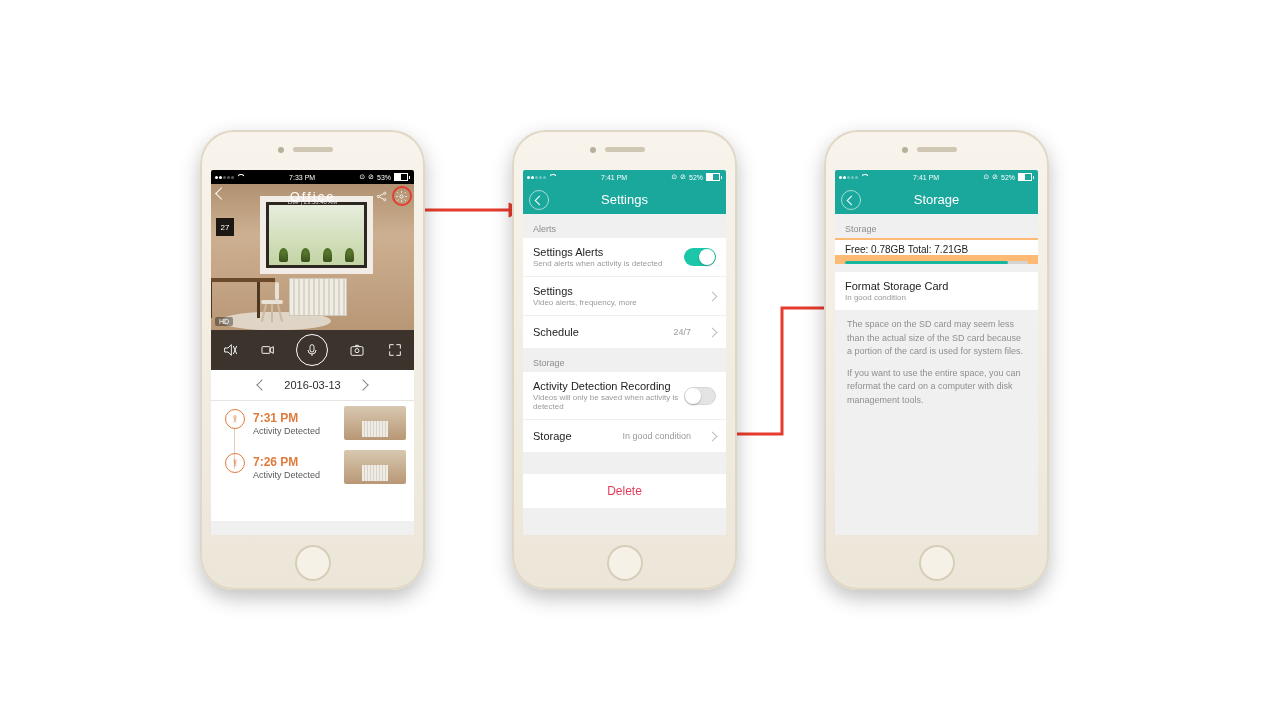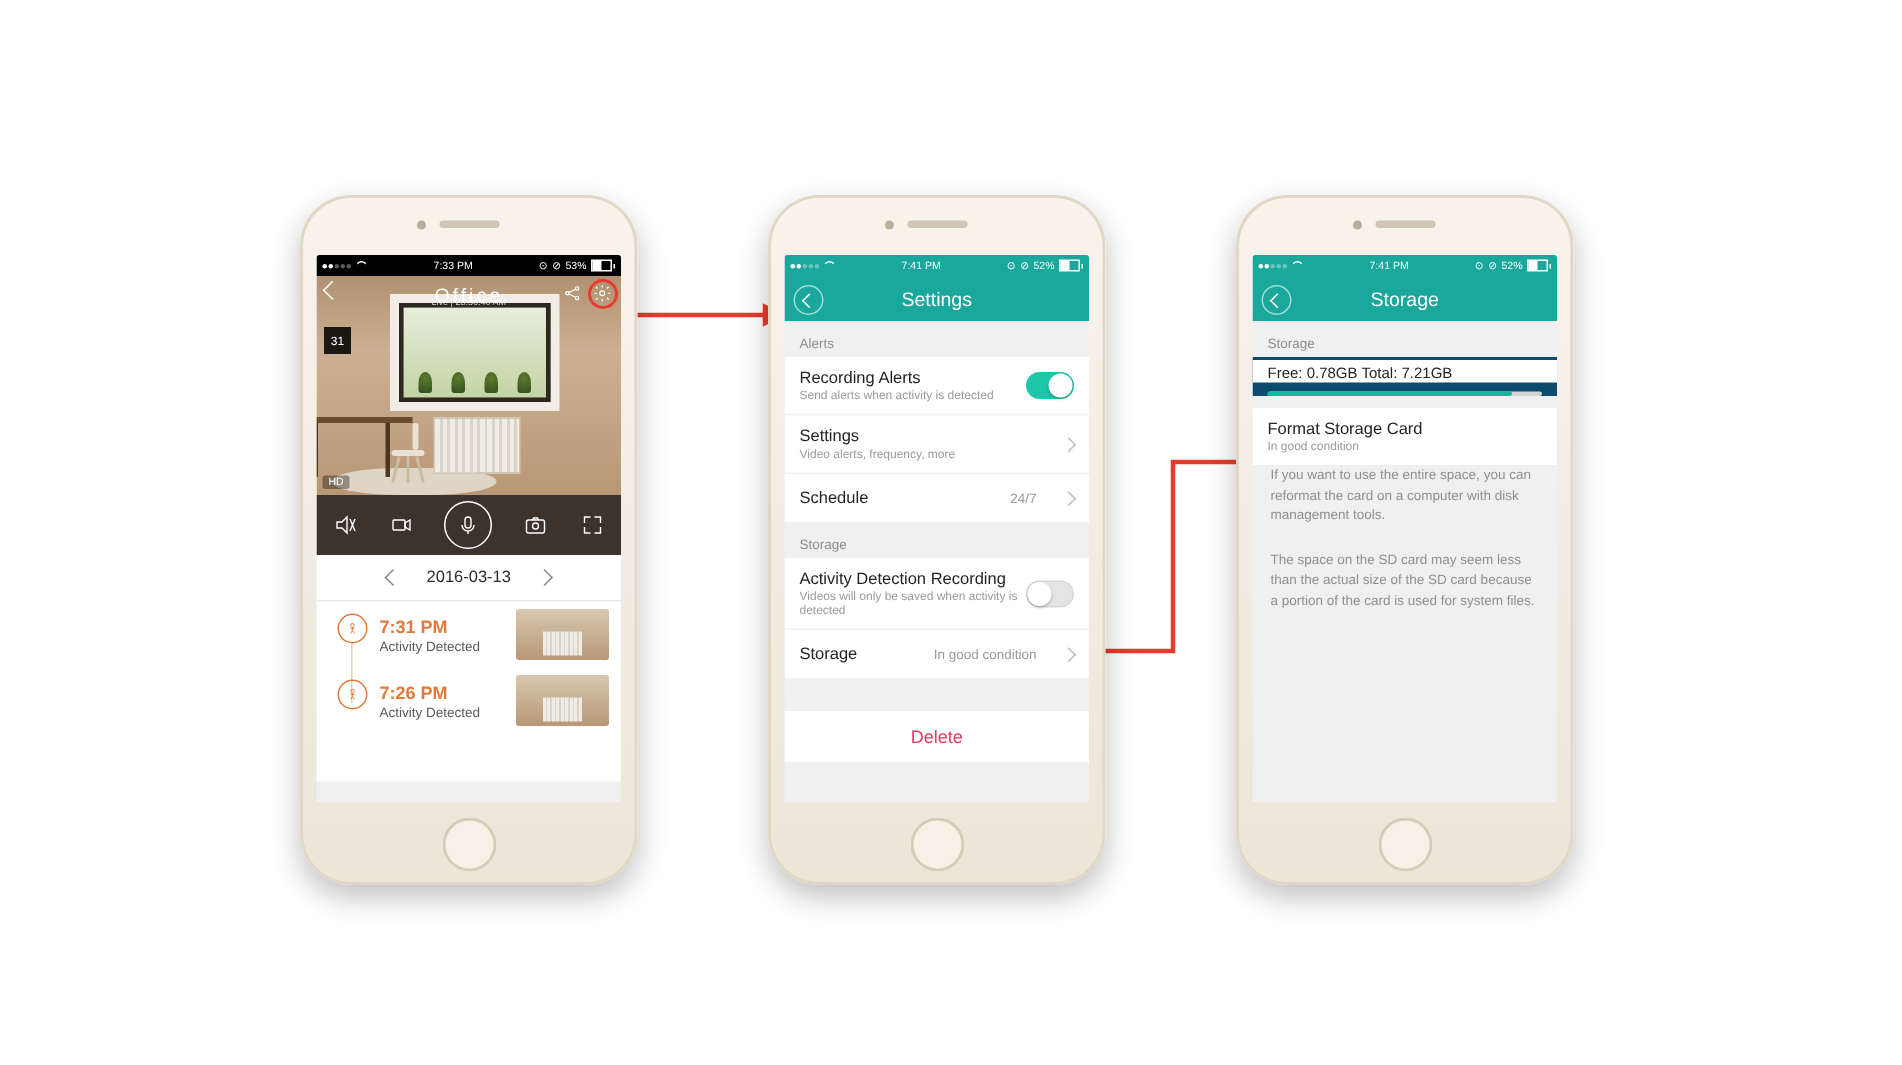--- a/index.html
+++ b/index.html
@@ -162,21 +162,21 @@
           </div>
         <div class="chair">
             <div class="back"></div>
             <div class="seat"></div>
             <div class="legs">
               <span style="left:2px;transform:rotate(14deg)"></span>
               <span style="left:10px"></span>
               <span style="left:18px;transform:rotate(-14deg)"></span>
             </div>
           </div>
-        <div class="cal">31</div>
+        <div class="cal">27</div>
         <div class="live-badge">HD</div>
 
         <div class="live-top-wrap">
           <div class="live-top">
             <div class="back">
                 <div class="chev"></div>
               </div>
             <div class="ttl">Office</div>
             <div class="sub">Live | 23:56:40 AM</div>
             <div class="ico share"><svg viewBox="0 0 24 24">
@@ -295,21 +295,21 @@
       <div class="navbar">
         <div class="nb-back">
             <div class="chev"></div>
           </div>
         <span>Settings</span>
       </div>
 
       <div class="section-lbl">Alerts</div>
       <div class="row">
         <div class="r-main">
-          <div class="r-title">Recording Alerts</div>
+          <div class="r-title">Settings Alerts</div>
           <div class="r-sub">Send alerts when activity is detected</div>
         </div>
         <div class="toggle on">
             <div class="knob"></div>
           </div>
       </div>
       <div class="row">
         <div class="r-main">
           <div class="r-title">Settings</div>
           <div class="r-sub">Video alerts, frequency, more</div>
@@ -381,31 +381,31 @@
         </div>
       </div>
       <div class="navbar">
         <div class="nb-back">
             <div class="chev"></div>
           </div>
         <span>Storage</span>
       </div>
 
       <div class="section-lbl">Storage</div>
-      <div style="background:#0c4a6e;padding-top:2px">
+      <div style="background:#fdba74;padding-top:2px">
         <div class="storage-free">Free: 0.78GB Total: 7.21GB</div>
         <div class="storage-bar">
           <div class="fill" style="width:89%"></div>
         </div>
       </div>
       <div class="row nobord">
         <div class="r-main">
           <div class="r-title">Format Storage Card</div>
           <div class="r-sub">In good condition</div>
         </div>
       </div>
+      <div class="infotext">The space on the SD card may seem less than the actual size of the SD card because a portion of the card is used for system files.</div>
       <div class="infotext" style="padding-top:0">If you want to use the entire space, you can reformat the card on a computer with disk management tools.</div>
-      <div class="infotext">The space on the SD card may seem less than the actual size of the SD card because a portion of the card is used for system files.</div>
     </div>
     <div class="homebtn"></div>
   </div>
 
 </div>
 
 </body></html>

